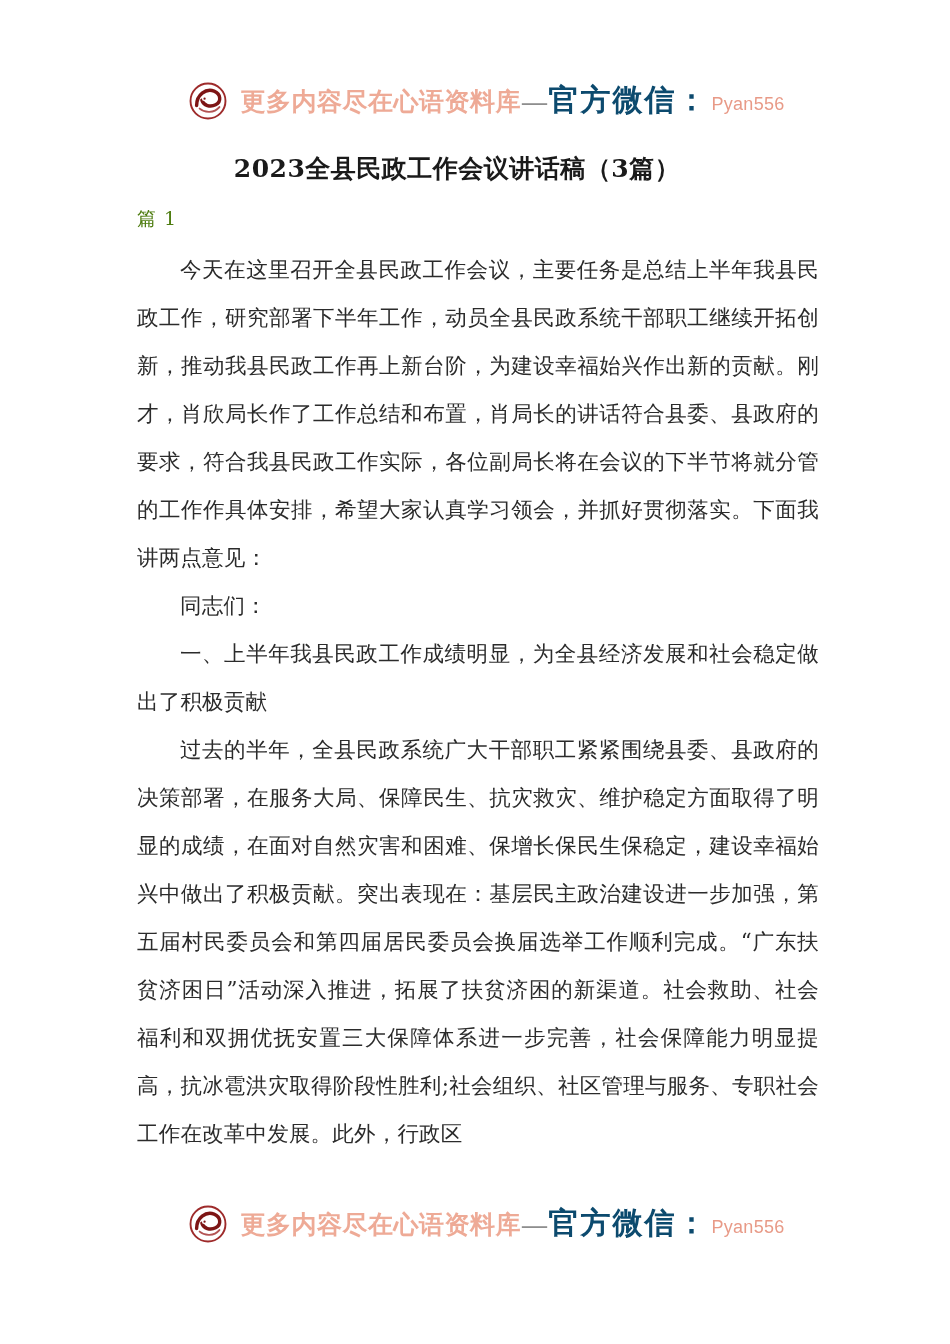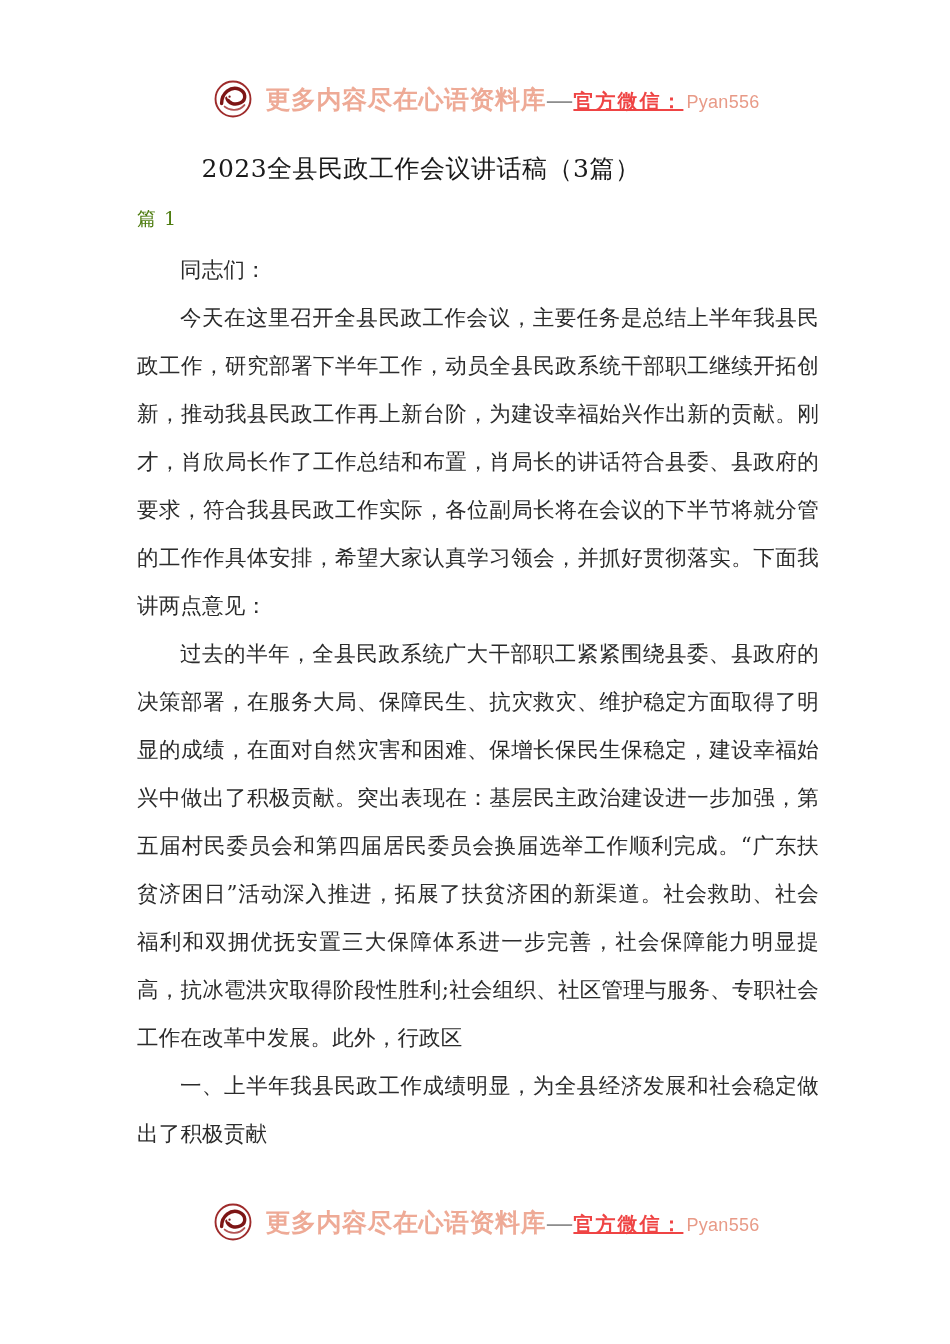--- a/index.html
+++ b/index.html
@@ -56,47 +56,47 @@
     font-weight: 700;
     font-size: 25px;
   }
   .wm-dash {
     color: #8e8e8e;
     font-weight: 700;
     font-size: 25px;
     margin: 0 1px;
   }
   .wm-official {
-    color: #ef4444;
+    color: #0c4a6e;
     font-family: "DejaVu Serif", "Liberation Serif", serif;
     font-weight: 600;
-    font-size: 20px;
+    font-size: 30px;
     letter-spacing: 2px;
-    text-decoration: underline;
   }
   .wm-handle {
     color: #e89a87;
     font-family: "Liberation Sans", "DejaVu Sans", sans-serif;
     font-size: 18px;
     letter-spacing: 0.3px;
     margin-left: 3px;
   }
 
   
   .doc-title {
     position: absolute;
     top: 152px;
     left: 0;
     width: 842px;
     text-align: center;
     font-family: "DejaVu Serif", "Liberation Serif", serif;
-    font-weight: 400;
+    font-weight: 700;
     font-size: 25px;
     letter-spacing: 0.5px;
     color: #1a1a1a;
+    padding-left: 36px;
   }
 
   .section-label {
     position: absolute;
     top: 206px;
     left: 137px;
     font-family: "DejaVu Serif", "Liberation Serif", serif;
     font-size: 19px;
     color: #4d7c0f;
     letter-spacing: 1px;
@@ -141,24 +141,24 @@
         <span class="wm-official">官方微信：</span>
         <span class="wm-handle">Pyan556</span>
     </span>
   </div>
 
   <div class="doc-title">2023全县民政工作会议讲话稿（3篇）</div>
 
   <div class="section-label">篇 1</div>
 
   <div class="body-text">
+    <p>今天在这里召开全县民政工作会议，主要任务是总结上半年我县民政工作，研究部署下半年工作，动员全县民政系统干部职工继续开拓创新，推动我县民政工作再上新台阶，为建设幸福始兴作出新的贡献。刚才，肖欣局长作了工作总结和布置，肖局长的讲话符合县委、县政府的要求，符合我县民政工作实际，各位副局长将在会议的下半节将就分管的工作作具体安排，希望大家认真学习领会，并抓好贯彻落实。下面我讲两点意见：</p>
     <p>同志们：</p>
-    <p>今天在这里召开全县民政工作会议，主要任务是总结上半年我县民政工作，研究部署下半年工作，动员全县民政系统干部职工继续开拓创新，推动我县民政工作再上新台阶，为建设幸福始兴作出新的贡献。刚才，肖欣局长作了工作总结和布置，肖局长的讲话符合县委、县政府的要求，符合我县民政工作实际，各位副局长将在会议的下半节将就分管的工作作具体安排，希望大家认真学习领会，并抓好贯彻落实。下面我讲两点意见：</p>
+    <p>一、上半年我县民政工作成绩明显，为全县经济发展和社会稳定做出了积极贡献</p>
     <p>过去的半年，全县民政系统广大干部职工紧紧围绕县委、县政府的决策部署，在服务大局、保障民生、抗灾救灾、维护稳定方面取得了明显的成绩，在面对自然灾害和困难、保增长保民生保稳定，建设幸福始兴中做出了积极贡献。突出表现在：基层民主政治建设进一步加强，第五届村民委员会和第四届居民委员会换届选举工作顺利完成。“广东扶贫济困日”活动深入推进，拓展了扶贫济困的新渠道。社会救助、社会福利和双拥优抚安置三大保障体系进一步完善，社会保障能力明显提高，抗冰雹洪灾取得阶段性胜利;社会组织、社区管理与服务、专职社会工作在改革中发展。此外，行政区</p>
-    <p>一、上半年我县民政工作成绩明显，为全县经济发展和社会稳定做出了积极贡献</p>
   </div>
 
   <div class="watermark bottom">
     <svg class="wm-logo" viewBox="0 0 100 100">
       <circle cx="50" cy="50" r="46" fill="none" stroke="#9e2b2b" stroke-width="5"></circle>
       <path d="M20 62 C20 34, 44 16, 66 24 C84 31, 86 52, 70 60 C56 67, 38 62, 34 48" fill="none" stroke="#7d1515" stroke-width="9" stroke-linecap="round"></path>
       <path d="M28 70 C42 82, 66 82, 80 66" fill="none" stroke="#b35454" stroke-width="5" stroke-linecap="round"></path>
       <circle cx="40" cy="44" r="6" fill="#ffffff"></circle>
       <circle cx="41" cy="44" r="3" fill="#7d1515"></circle>
     </svg>

